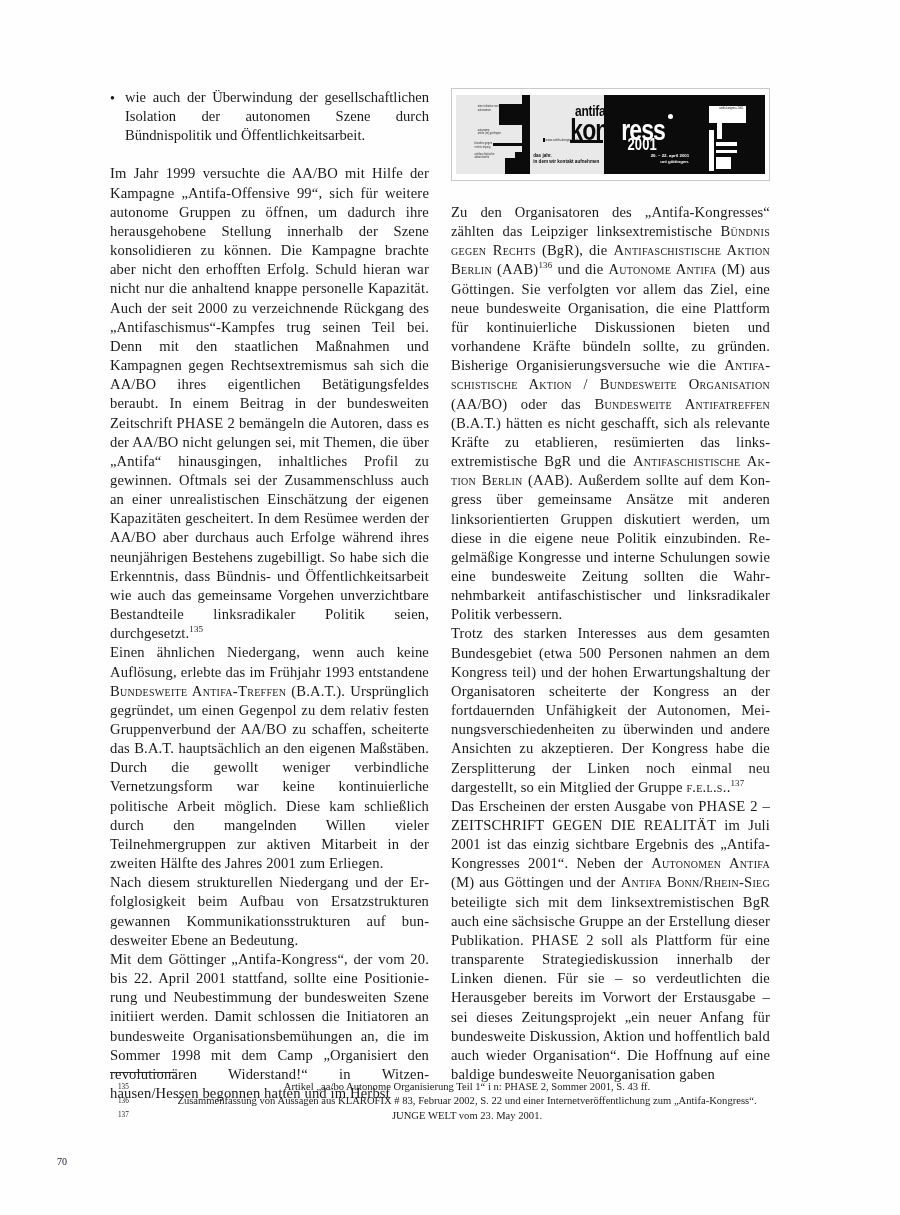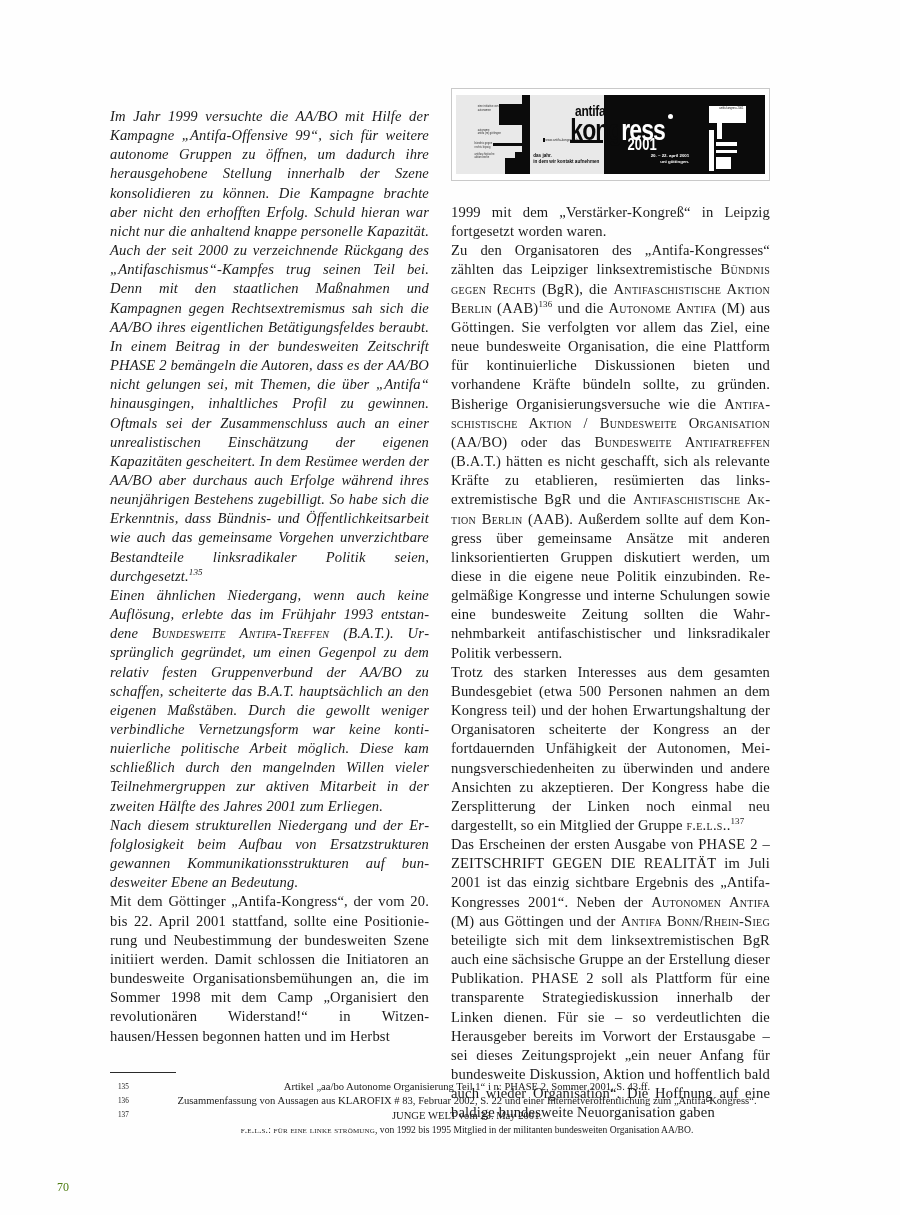--- a/index.html
+++ b/index.html
@@ -47,21 +47,20 @@
     text-align: justify;
     text-justify: inter-word;
     hyphens: manual;
     letter-spacing: 0.01em;
   }
   p.para + p.para {
     margin-top: 0;
   }
   p.gap {
     margin-top: 19px;
-    font-style: italic;
   }
 
   .bullet-list {
     margin: 0;
     padding: 0;
     list-style: none;
   }
   .bullet-list li {
     position: relative;
     padding-left: 15px;
@@ -317,35 +316,39 @@
   .fn-sc {
     font-variant: small-caps;
     letter-spacing: 0.02em;
   }
 
   
   .pageno {
     position: absolute;
     left: 57px;
     top: 1156px;
-    font-size: 12px;
-    color: #4d7c0f;
-    margin-top: 24px;
+    font-size: 10px;
+    color: #0f172a;
   }
 </style>
 </head>
 <body>
 
 <div class="page">
 
   <div class="content">
     <div class="columns">
 
       <div class="col">
 
+        <ul class="bullet-list">
+          <li>
+            <span id="b0">wie auch der Überwindung der gesellschaftli­chen Isolation der autonomen Szene durch Bündnispolitik und Öffentlichkeitsarbeit.</span>
+          </li>
+        </ul>
 
         <p class="para gap">
           <span id="lp1">Im Jahr 1999 versuchte die AA/BO mit Hilfe der Kampagne „Antifa-Offensive 99“, sich für weitere autonome Gruppen zu öffnen, um dadurch ihre herausgehobene Stellung innerhalb der Szene konsolidieren zu können. Die Kampagne brachte aber nicht den erhofften Erfolg. Schuld hieran war nicht nur die anhaltend knappe personelle Kapa­zität. Auch der seit 2000 zu verzeichnende Rück­gang des „Antifaschismus“-Kampfes trug seinen Teil bei. Denn mit den staatlichen Maßnahmen und Kampagnen gegen Rechtsextremismus sah sich die AA/BO ihres eigentlichen Betätigungsfel­des beraubt. In einem Beitrag in der bundesweiten Zeitschrift PHASE 2 bemängeln die Autoren, dass es der AA/BO nicht gelungen sei, mit Themen, die über „Antifa“ hinausgingen, inhaltliches Profil zu gewinnen. Oftmals sei der Zusammenschluss auch an einer unrealistischen Einschätzung der eige­nen Kapazitäten gescheitert. In dem Resümee werden der AA/BO aber durchaus auch Erfolge während ihres neunjährigen Bestehens zugebil­ligt. So habe sich die Erkenntnis, dass Bündnis- und Öffentlichkeitsarbeit wie auch das gemein­same Vorgehen unverzichtbare Bestandteile links­radikaler Politik seien, durchgesetzt.</span><sup class="fn">135</sup>
         </p>
 
         <p class="para gap">
           <span id="lp2a">Einen ähnlichen Niedergang, wenn auch keine Auflösung, erlebte das im Frühjahr 1993 entstan­dene </span><span class="sc">Bundesweite Antifa-Treffen</span><span id="lp2c"> (B.A.T.). Ur­sprünglich gegründet, um einen Gegenpol zu dem relativ festen Gruppenverbund der AA/BO zu schaffen, scheiterte das B.A.T. hauptsächlich an den eigenen Maßstäben. Durch die gewollt weni­ger verbindliche Vernetzungsform war keine konti­nuierliche politische Arbeit möglich. Diese kam schließlich durch den mangelnden Willen vieler Teilnehmergruppen zur aktiven Mitarbeit in der zweiten Hälfte des Jahres 2001 zum Erliegen.</span>
         </p>
 
         <p class="para gap">
@@ -400,23 +403,20 @@
               <div class="rbar rb2"></div>
               <div class="rbar rb3"></div>
               <div class="rbar rb4"></div>
               <div class="rbar rb5"></div>
               <div class="rbar rb6"></div>
               <div class="rtiny">antifa kongress 2001</div>
             </div>
           </div>
         </div>
 
-        <p class="para">
-          <span id="rp1">1999 mit dem „Verstärker-Kongreß“ in Leipzig fortgesetzt worden waren.</span>
-        </p>
 
         <p class="para">
           <span id="rp2a">Zu den Organisatoren des „Antifa-Kongresses“ zählten das Leipziger linksextremistische </span><span class="sc">Bündnis gegen Rechts</span><span id="rp2b"> (BgR), die </span><span class="sc">Antifaschistische Aktion Berlin</span><span id="rp2c"> (AAB)</span><sup class="fn">136</sup><span id="rp2d"> und die </span><span class="sc">Autonome Antifa</span><span id="rp2e"> (M) aus Göttingen. Sie verfolgten vor allem das Ziel, eine neue bundesweite Organisation, die eine Platt­form für kontinuierliche Diskussionen bieten und vorhandene Kräfte bündeln sollte, zu gründen. Bisherige Organisierungsversuche wie die </span><span class="sc" id="rp2sc4">Antifa­schistische Aktion / Bundesweite Organisation</span><span id="rp2f"> (AA/BO) oder das </span><span class="sc">Bundesweite Antifatreffen</span><span id="rp2g"> (B.A.T.) hätten es nicht geschafft, sich als rele­vante Kräfte zu etablieren, resümierten das links­extremistische BgR und die </span><span class="sc" id="rp2sc6">Antifaschistische Ak­tion Berlin</span><span id="rp2h"> (AAB). Außerdem sollte auf dem Kon­gress über gemeinsame Ansätze mit anderen linksorientierten Gruppen diskutiert werden, um diese in die eigene neue Politik einzubinden. Re­gelmäßige Kongresse und interne Schulungen so­wie eine bundesweite Zeitung sollten die Wahr­nehmbarkeit antifaschistischer und linksradikaler Politik verbessern.</span>
         </p>
 
         <p class="para">
           <span id="rp3a">Trotz des starken Interesses aus dem gesamten Bundesgebiet (etwa 500 Personen nahmen an dem Kongress teil) und der hohen Erwartungshaltung der Organisatoren scheiterte der Kongress an der fortdauernden Unfähigkeit der Autonomen, Mei­nungsverschiedenheiten zu überwinden und an­dere Ansichten zu akzeptieren. Der Kongress habe die Zersplitterung der Linken noch einmal neu dargestellt, so ein Mitglied der Gruppe </span><span class="sc">f.e.l.s.</span><span id="rp3b">.</span><sup class="fn">137</sup>
         </p>
 
         <p class="para">
@@ -438,21 +438,17 @@
     <div class="fn-item">
       <div class="fn-num">136</div>
       <div class="fn-text">Zusammenfassung von Aussagen aus KLAROFIX # 83, Februar 2002, S. 22 und einer Internetveröffentlichung zum „Antifa-Kongress“.</div>
     </div>
 
     <div class="fn-item">
       <div class="fn-num">137</div>
       <div class="fn-text">JUNGE WELT vom 23. May 2001.</div>
     </div>
 
-    <div class="fn-item">
-      <div class="fn-num"></div>
-      <div class="fn-text fn-sub"><span class="fn-sc">f.e.l.s.: für eine linke strömung</span><span id="fnsub">, von 1992 bis 1995 Mitglied in der militanten bundesweiten Organisation AA/BO.</span></div>
-    </div>
   </div>
 
   <div class="pageno">70</div>
 
 </div>
 
 </body></html>

